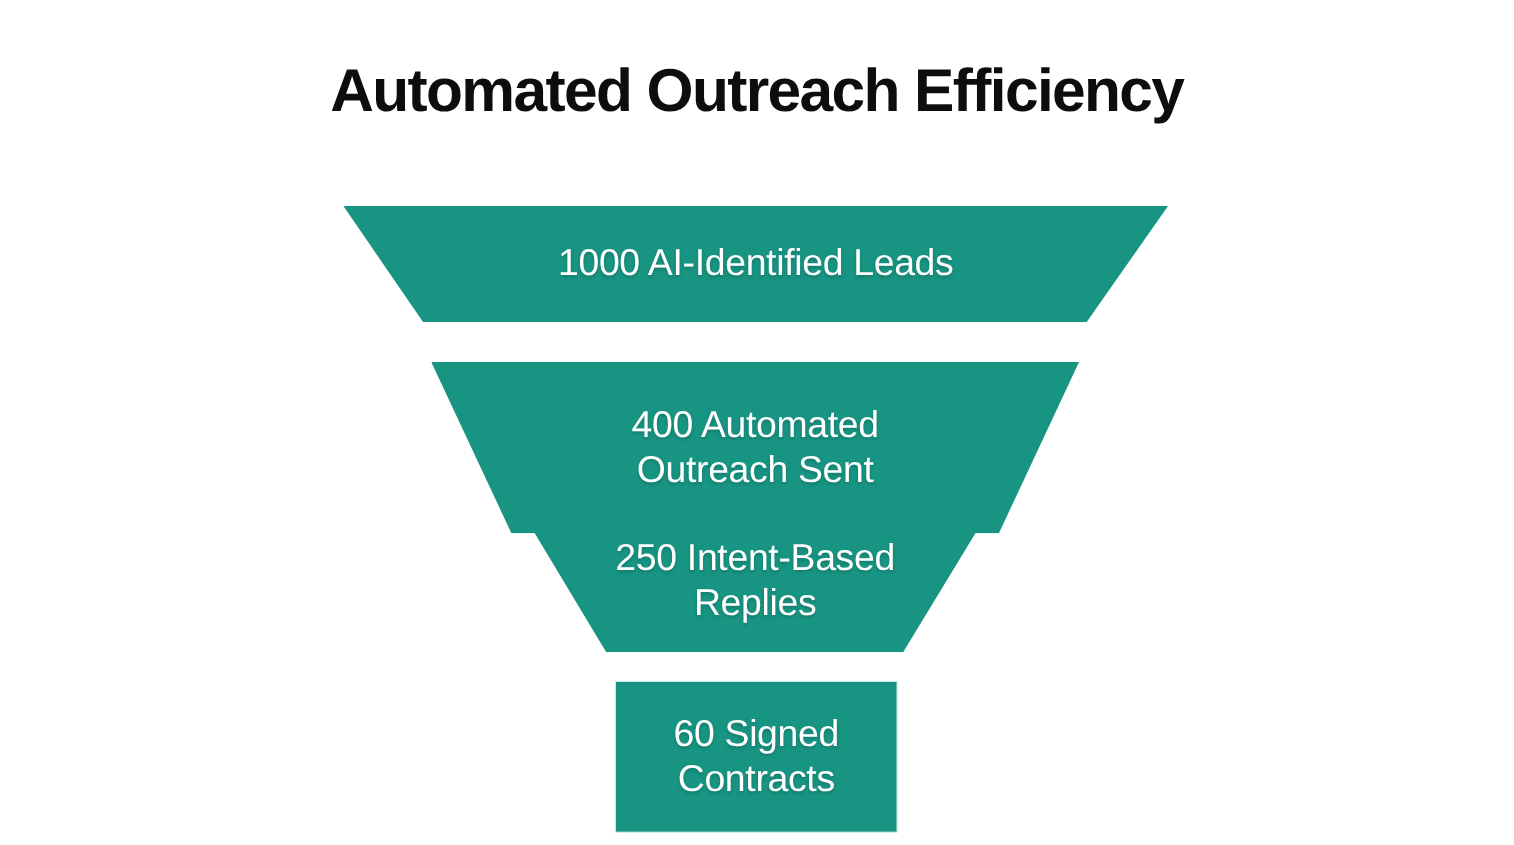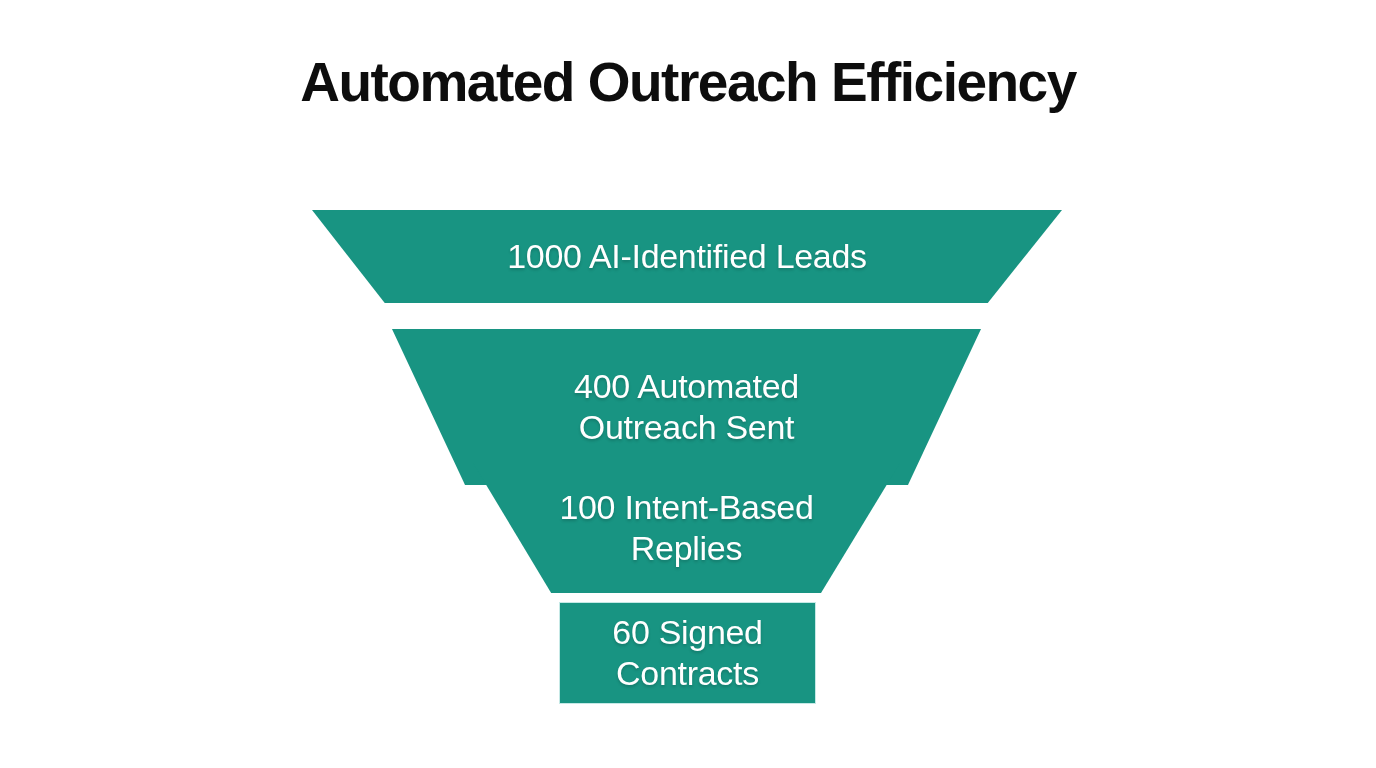--- a/index.html
+++ b/index.html
@@ -40,54 +40,54 @@
     color: #ffffff;
     font-size: 34px;
     line-height: 1.22;
     letter-spacing: -0.3px;
     text-align: center;
     white-space: pre-line;
     text-shadow: 0 2px 3px rgba(0,0,0,0.18);
   }
   
   .stage-1 {
-    left: 312px; top: 210px; width: 750px; height: 93px;
+    left: 312px; top: 187px; width: 750px; height: 106px;
     clip-path: polygon(0% 0%, 100% 0%, 90.1% 100%, 9.7% 100%);
   }
   .stage-2 {
     left: 392px; top: 329px; width: 589px; height: 156px;
     clip-path: polygon(0% 0%, 100% 0%, 87.6% 100%, 12.4% 100%);
   }
   .stage-3 {
     left: 473px; top: 463px; width: 427px; height: 130px;
     clip-path: polygon(0% 0%, 100% 0%, 81.5% 100%, 18.3% 100%);
   }
   .stage-4 {
-    left: 560px; top: 603px; width: 255px; height: 100px;
+    left: 560px; top: 620px; width: 255px; height: 136px;
     box-shadow: 0 0 0 1px rgba(150, 215, 210, 0.55);
   }
 </style>
 </head>
 <body>
 
 <div class="canvas">
 
   <div class="chart-title">Automated Outreach Efficiency</div>
 
   <div class="stage stage-1">
     <div class="stage-label">1000 AI-Identified Leads</div>
   </div>
 
   <div class="stage stage-2">
     <div class="stage-label">400 Automated
 Outreach Sent</div>
   </div>
 
   <div class="stage stage-3">
-    <div class="stage-label">100 Intent-Based
+    <div class="stage-label">250 Intent-Based
 Replies</div>
   </div>
 
   <div class="stage stage-4">
     <div class="stage-label">60 Signed
 Contracts</div>
   </div>
 
 </div>
 

